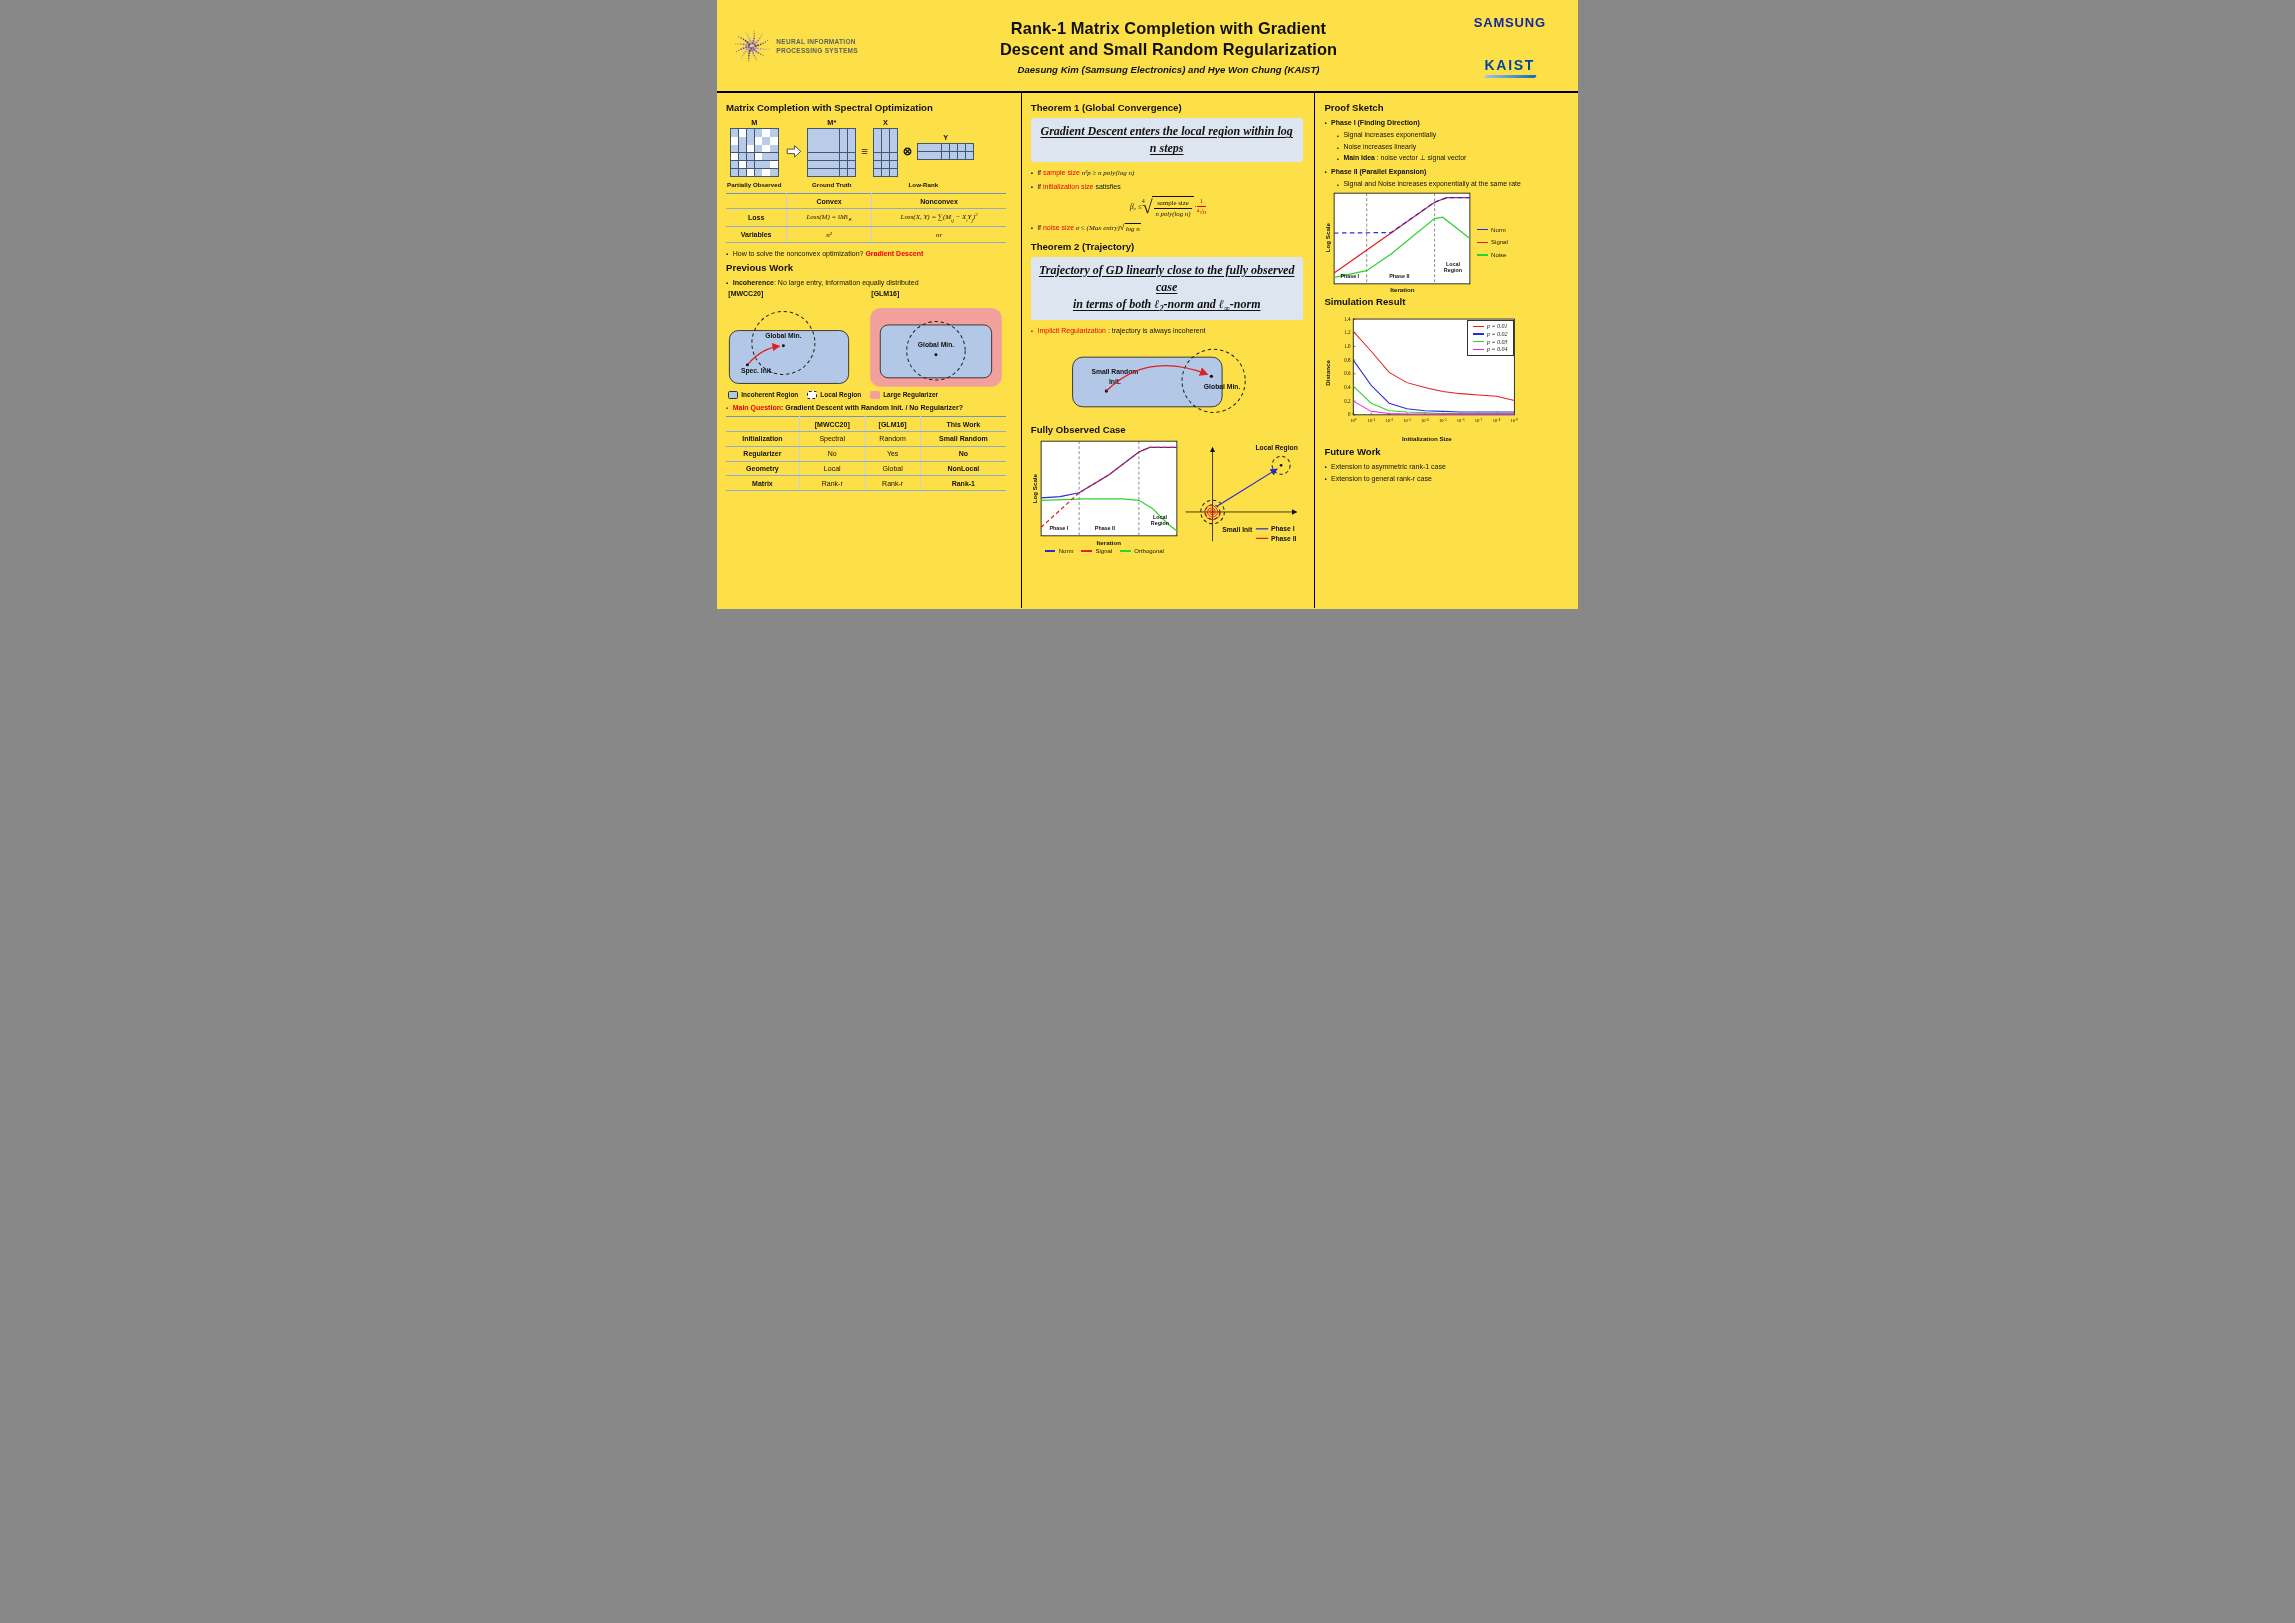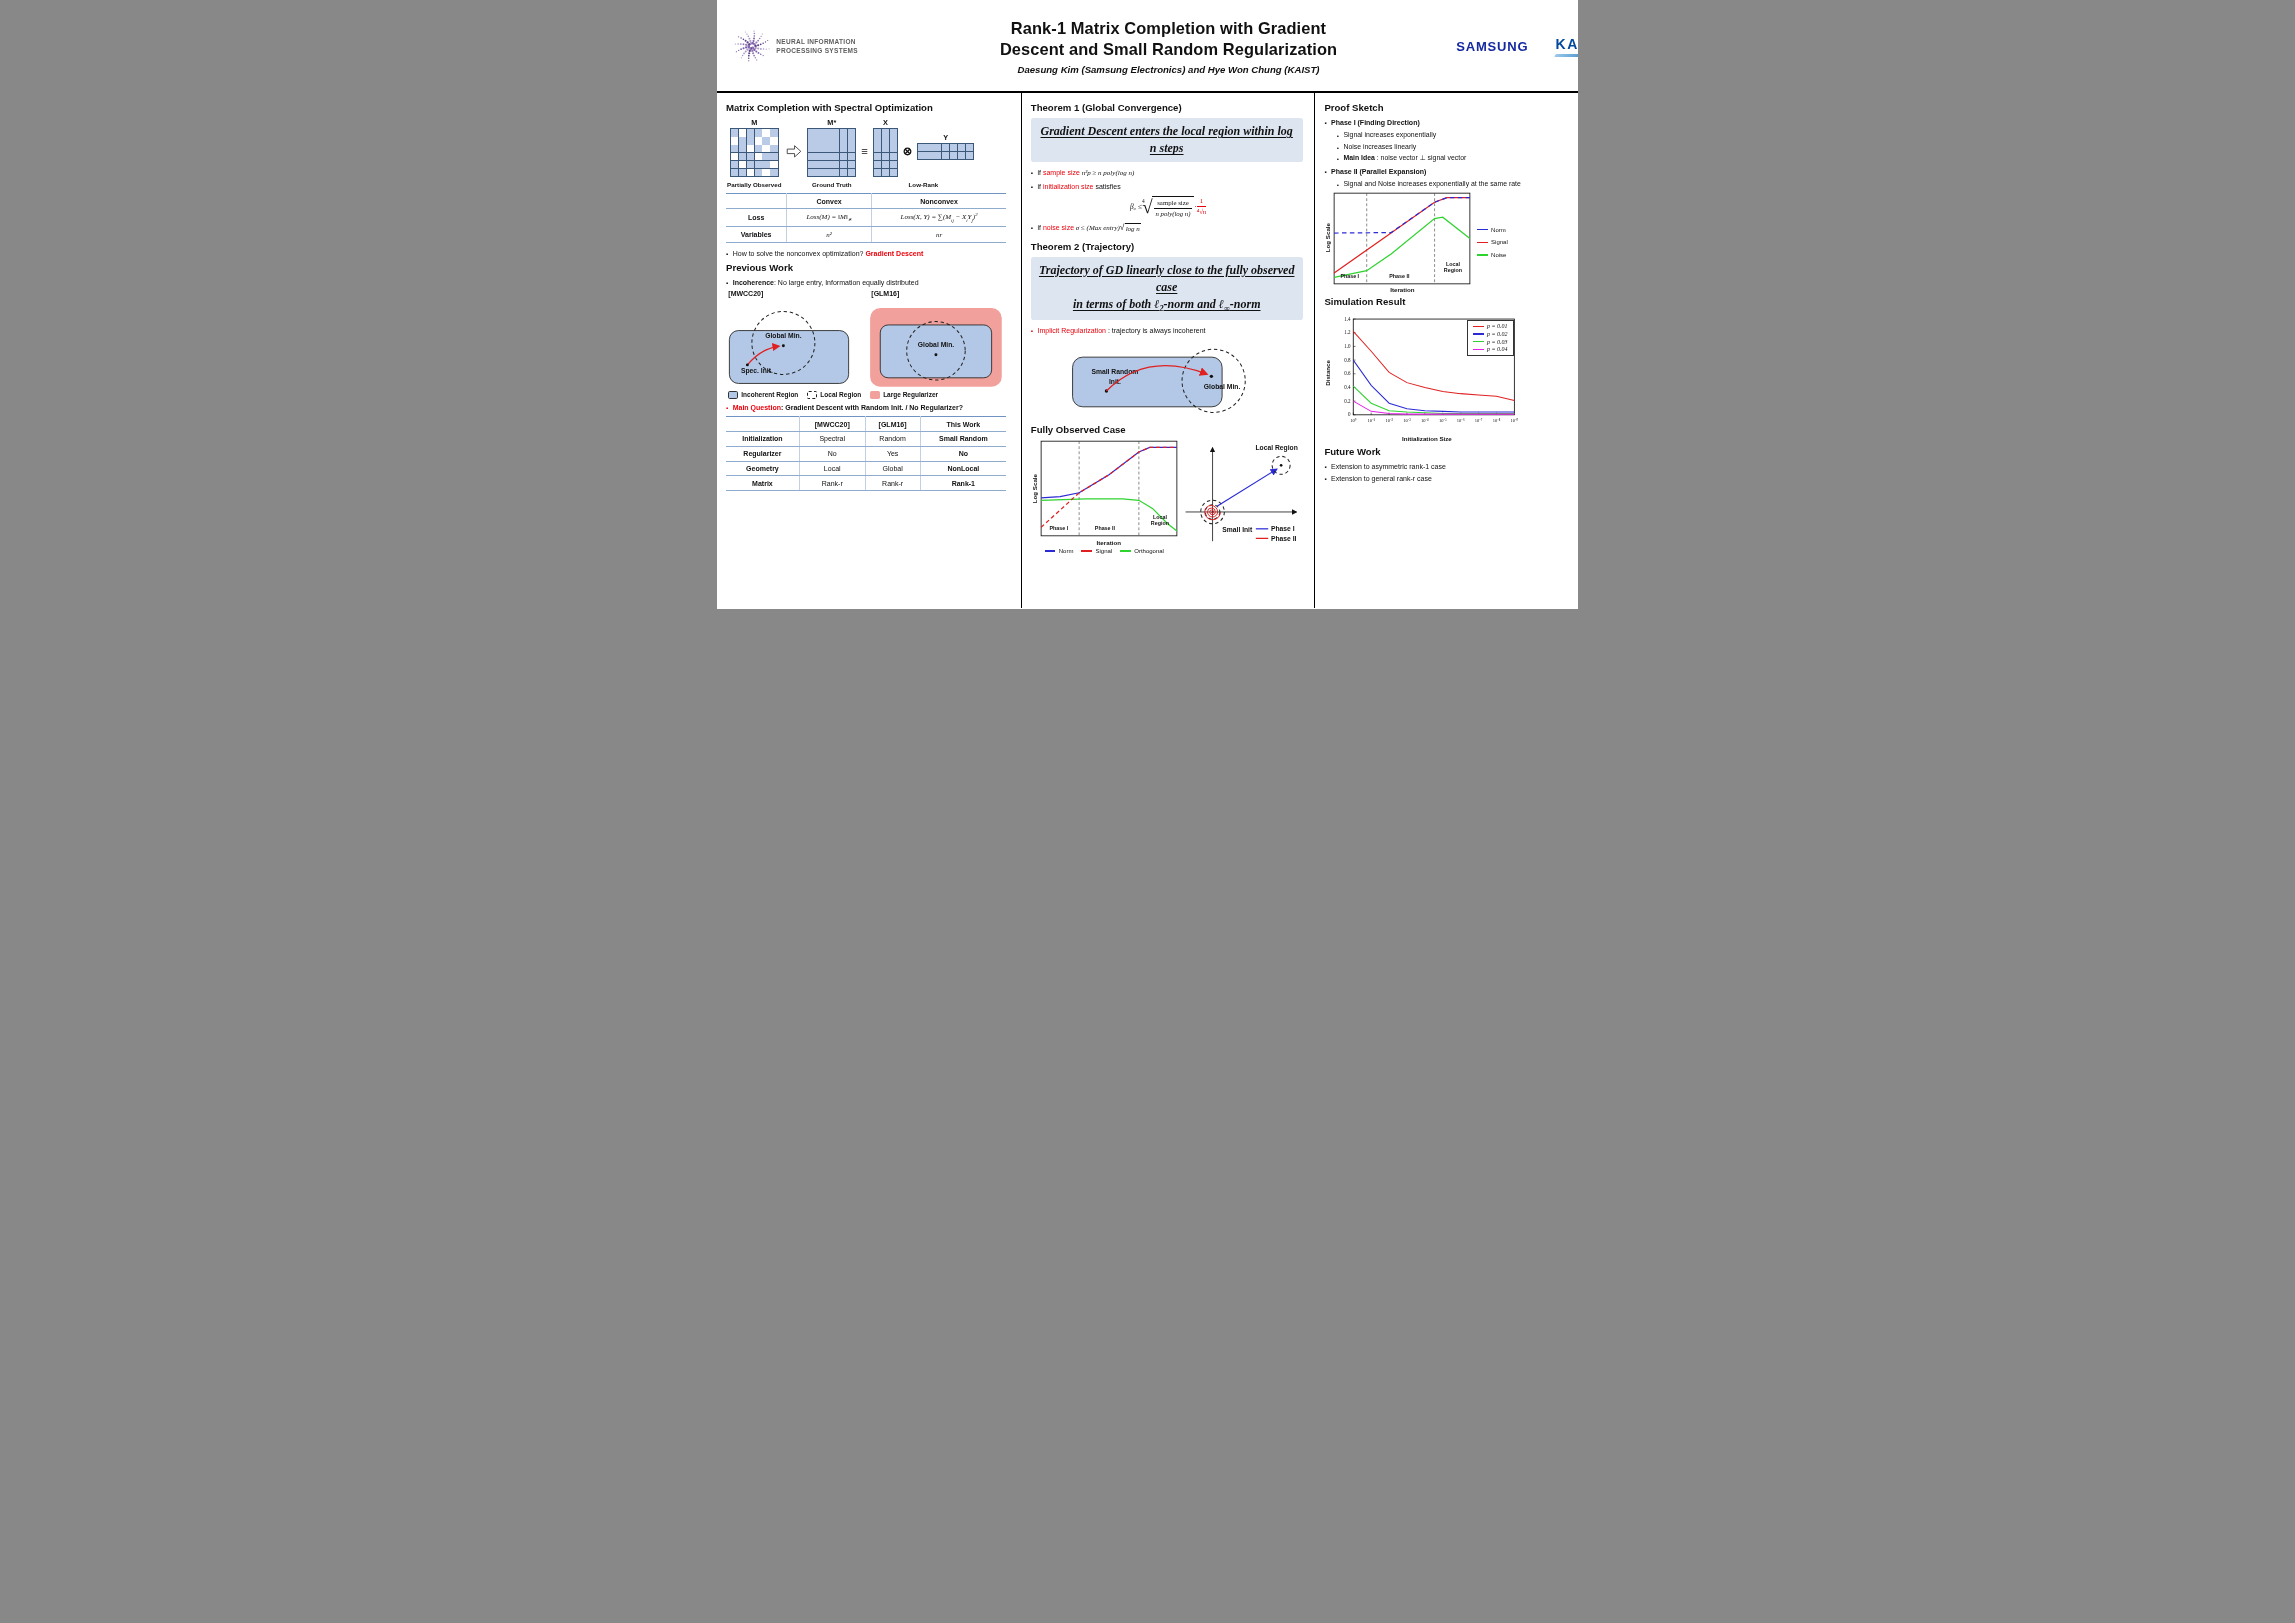--- a/index.html
+++ b/index.html
@@ -1,25 +1,25 @@
 <!DOCTYPE html>
 <html style="font-size:9px"><head>
 <meta charset="utf-8">
 <style>
 *{margin:0;padding:0;box-sizing:border-box}
 body{font-family:"Liberation Sans",sans-serif;background:#888;color:#111}
-.poster{width:861px;height:609px;background:#ffffff;position:relative;overflow:hidden;margin:0 auto}
+.poster{width:861px;height:609px;background:#fde047;position:relative;overflow:hidden;margin:0 auto}
 
 .header{display:flex;align-items:center;height:91px;padding:5.6px 14.7px 3.4px}
 .neurips{display:flex;align-items:center;gap:5.6px;width:149px}
 .neurips-text{font-size:6.5px;font-weight:bold;color:#5e5e5e;letter-spacing:0.3px;line-height:1.35}
 .title-block{flex:1;text-align:center}
 .title-line{font-size:16.4px;font-weight:800;line-height:1.25;letter-spacing:0.1px}
 .authors{font-size:9.6px;font-style:italic;font-weight:600;margin-top:5px}
-.logos-right{width:107px;display:flex;flex-direction:row;align-items:center;gap:27px}
+.logos-right{width:107px;display:flex;flex-direction:column;align-items:center;gap:27px}
 .samsung{color:#1428a0;font-weight:800;font-size:13px;letter-spacing:0.8px}
 .kaist-text{color:#00479d;font-weight:800;font-size:14px;letter-spacing:1.7px}
 .kaist-swoosh{height:2.8px;background:linear-gradient(90deg,#9cc9ec,#0f6ab4);transform:skewX(-30deg);margin-top:1.7px;border-radius:1.1px}
 .rule{height:2.3px;background:#000}
 
 .bodyrow{display:flex;height:515px}
 .col{padding:6.8px 9px;overflow:hidden}
 .col1{width:35.4%;border-right:1.4px solid #000}
 .col2{width:34.1%;border-right:1.4px solid #000}
 .col3{width:30.5%}

